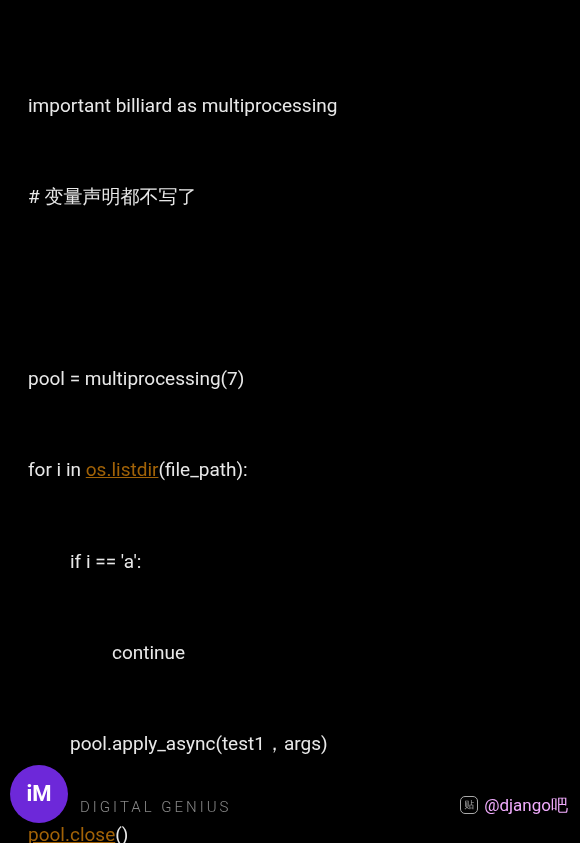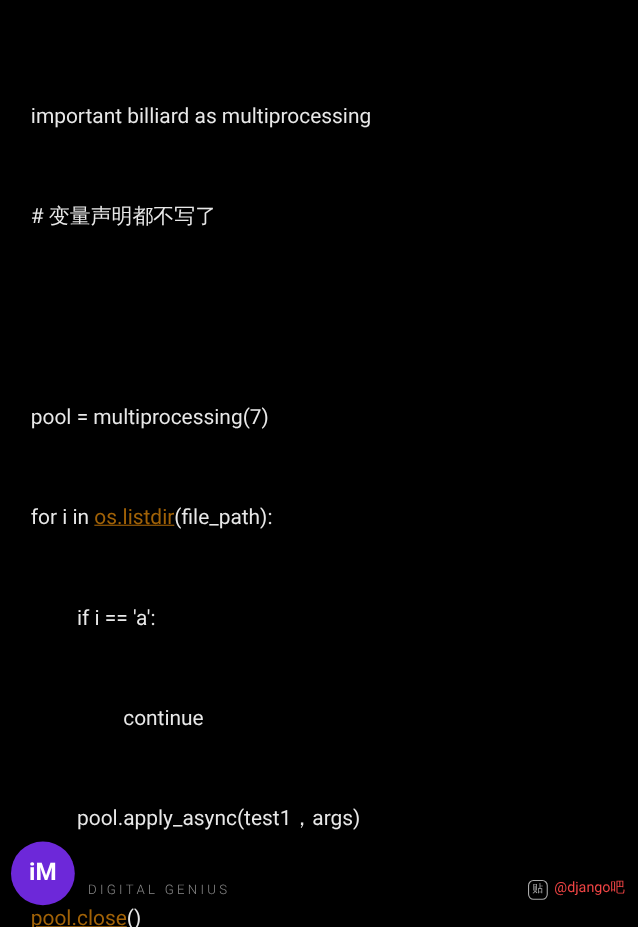--- a/index.html
+++ b/index.html
@@ -43,21 +43,21 @@
       color: #fff;
       font-weight: 700;
       font-size: 22px;
       z-index: 10;
     }
     .digital-genius {
       position: absolute;
       bottom: 24px;
       left: 80px;
       color: #888;
-      font-size: 12px;
+      font-size: 15px;
       letter-spacing: 3px;
       font-weight: 300;
     }
     .corner-group {
       position: absolute;
       right: 12px;
       bottom: 24px;
       display: flex;
       align-items: center;
       gap: 6px;
@@ -67,22 +67,22 @@
       height: 18px;
       border: 1.5px solid #aaa;
       border-radius: 5px;
       display: flex;
       align-items: center;
       justify-content: center;
       font-size: 10px;
       color: #aaa;
     }
     .handle {
-      color: #ef4444;
-      font-size: 13px;
+      color: #f0abfc;
+      font-size: 17px;
     }
   </style>
 </head>
 <body>
 
 <div class="code-block">
   <span class="code-line">important billiard as multiprocessing</span>
   <span class="code-line"># 变量声明都不写了</span>
   <span class="code-line"></span>
   <span class="code-line">pool = multiprocessing(7)</span>

